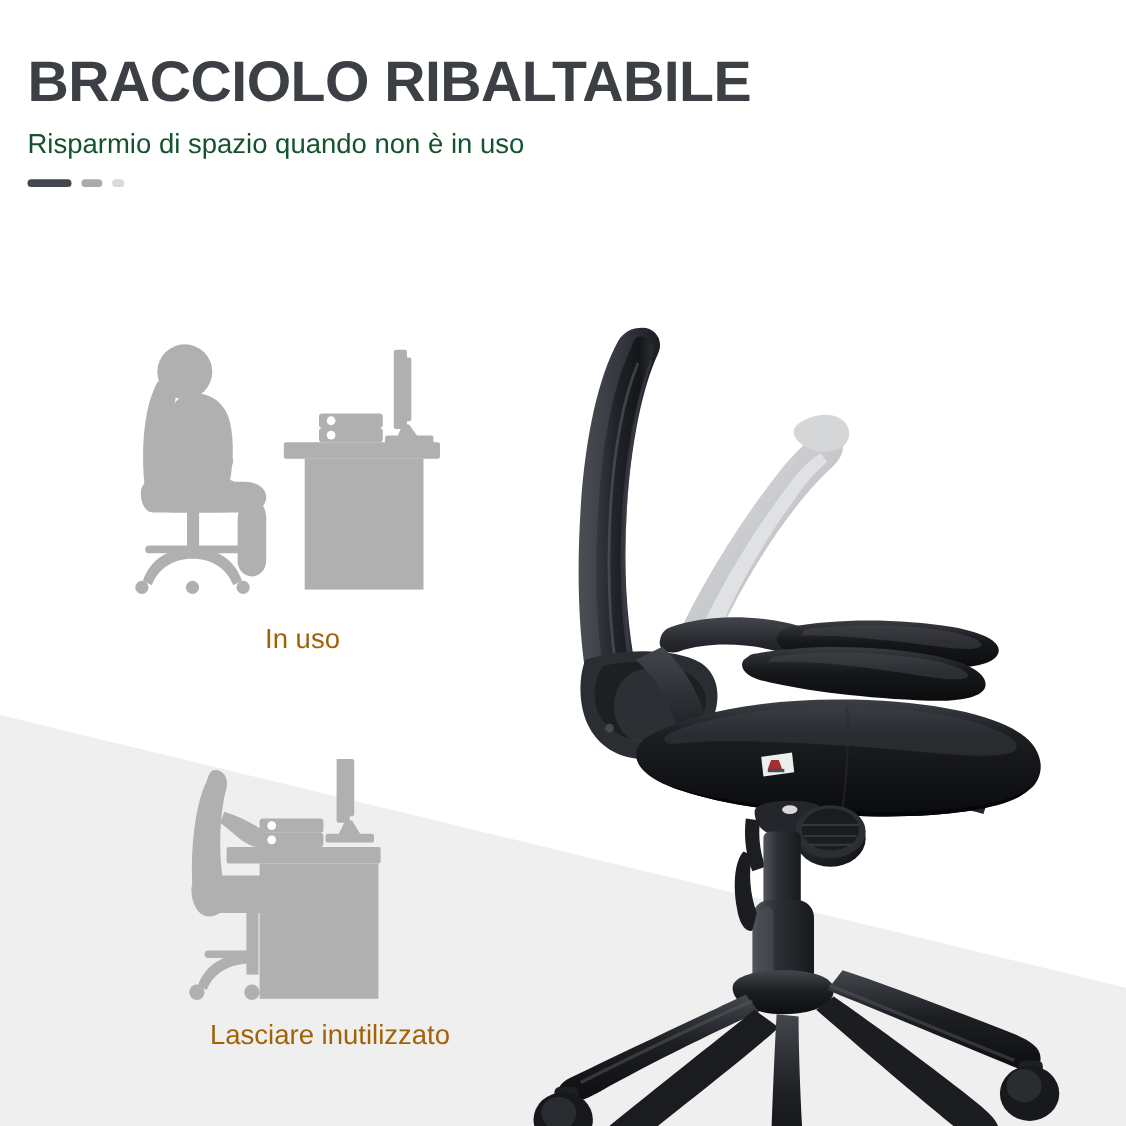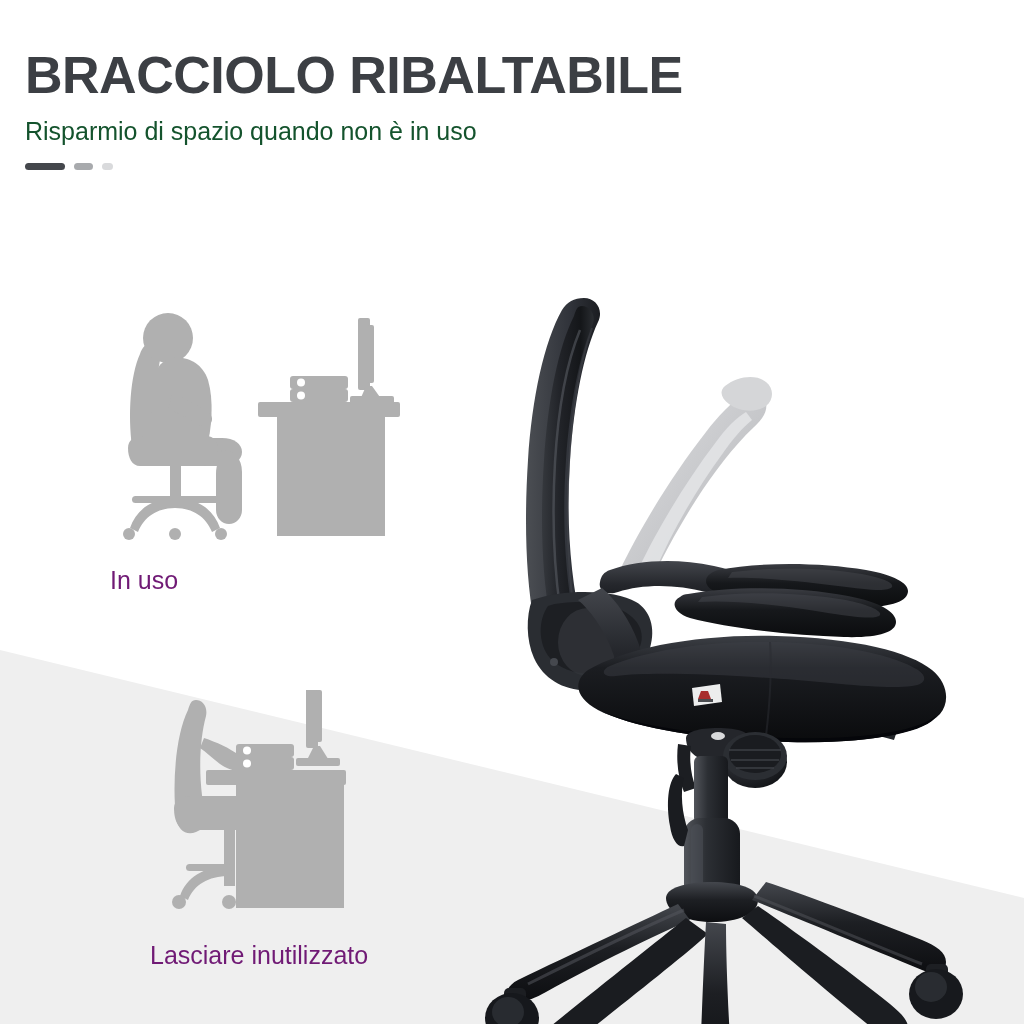--- a/index.html
+++ b/index.html
@@ -52,27 +52,28 @@
   .dash { border-radius:5px; }
   .dash-1 { width:40px; height:7px; background:#44474c; }
   .dash-2 { width:19px; height:7px; background:#a8aaad; }
   .dash-3 { width:11px; height:7px; background:#d9dadc; }
 
   
   .picto-block { position:absolute; z-index:4; }
   .picto-1 { left:110px; top:298px; width:330px; }
   .picto-2 { left:150px; top:690px; width:300px; }
   .picto-caption {
+    text-align:center;
     font-size:25px;
     font-weight:300;
-    color:#701a75;
+    color:#a16207;
     white-space:nowrap;
   }
   .picto-1 .picto-caption { margin-top:14px; }
-  .picto-2 .picto-caption { margin-top:17px; }
+  .picto-2 .picto-caption { margin-top:2px; }
 
   
   .chair-photo {
     position:absolute;
     left:470px; top:270px;
     width:560px; height:760px;
     z-index:3;
   }
 </style>
 </head>

